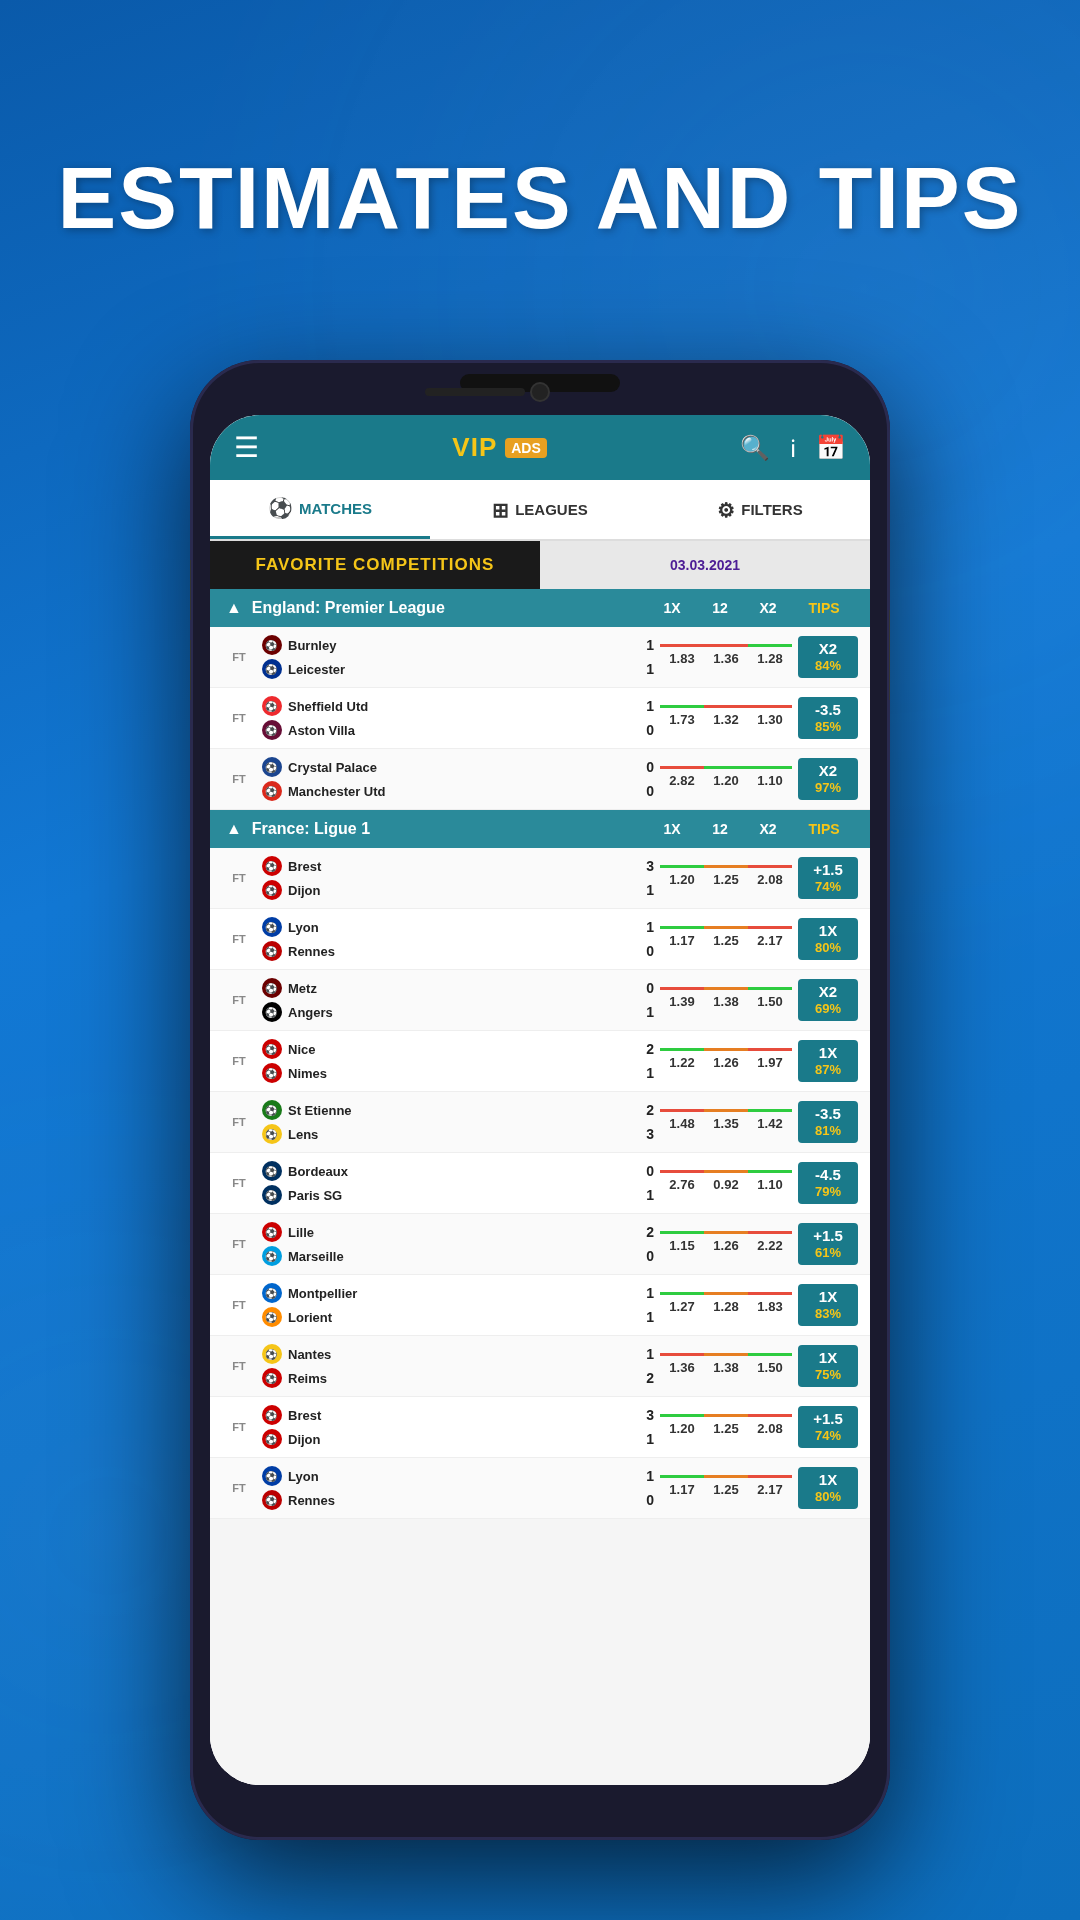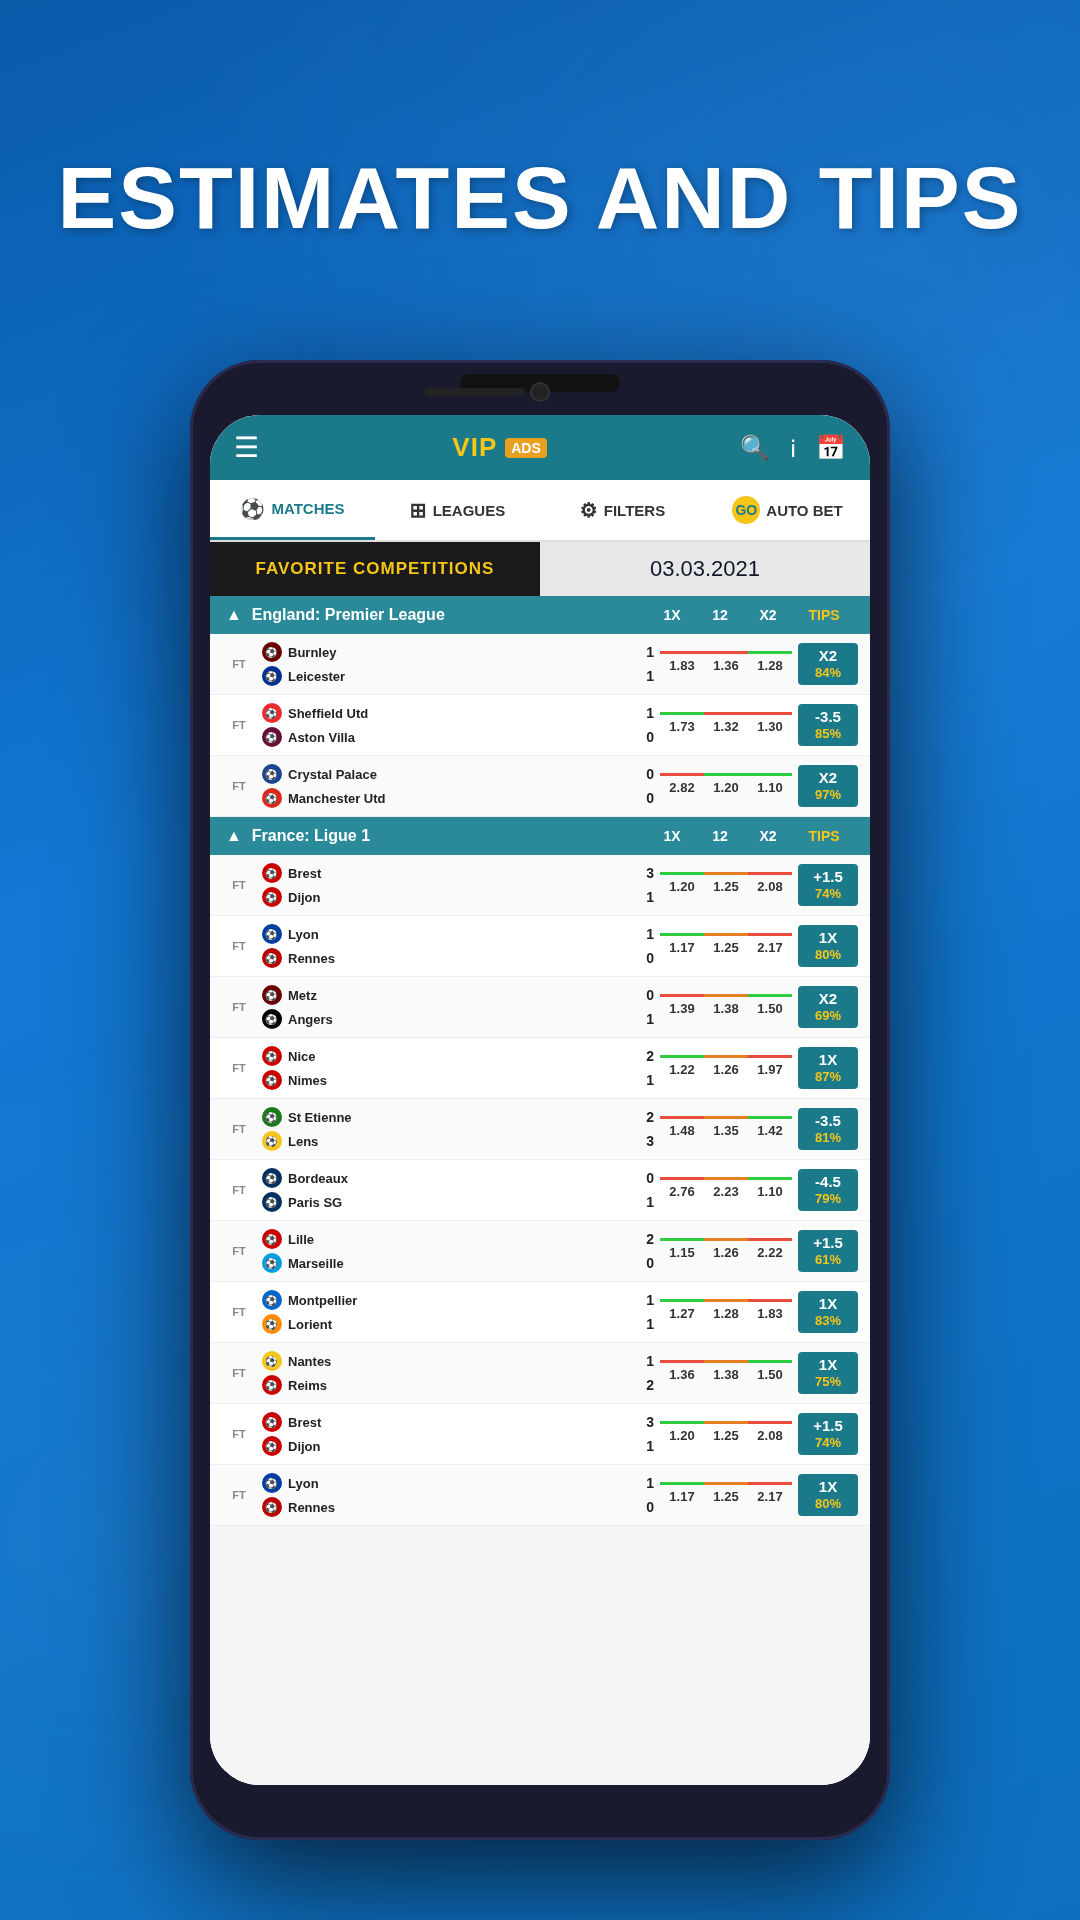--- a/index.html
+++ b/index.html
@@ -249,23 +249,23 @@
     }
     .filter-right {
       background: #e8e8e8;
       flex: 1;
       padding: 14px 20px;
       display: flex;
       align-items: center;
       justify-content: center;
     }
     .filter-right span {
-      color: #0f172a;
-      font-size: 22px;
-      font-weight: 400;
+      color: #4c1d95;
+      font-size: 14px;
+      font-weight: 700;
     }
 
     
     .match-list {
       flex: 1;
       overflow-y: auto;
       background: #f5f5f5;
     }
 
     
@@ -449,24 +449,20 @@
           <span class="tab-icon">⚽</span>
           <span>MATCHES</span>
         </div>
         <div class="nav-tab">
           <span class="tab-icon">⊞</span>
           <span>LEAGUES</span>
         </div>
         <div class="nav-tab">
           <span class="tab-icon">⚙</span>
           <span>FILTERS</span>
-        </div>
-        <div class="nav-tab">
-          <div class="autobet-icon">GO</div>
-          <span>AUTO BET</span>
         </div>
       </div>
 
       <div class="filter-bar">
         <div class="filter-left">
           <span>FAVORITE COMPETITIONS</span>
         </div>
         <div class="filter-right">
           <span>03.03.2021</span>
         </div>
@@ -694,21 +690,21 @@
           <span class="team-score">0</span>
         </div>
         <div class="team-row">
           <div class="team-icon" style="background:#003060;color:#fff;">⚽</div>
           <span class="team-name bold">Paris SG</span>
           <span class="team-score">1</span>
         </div>
       </div>
       <div class="match-odds">
         <div class="odd-box red-top">2.76</div>
-        <div class="odd-box orange-top">2.23</div>
+        <div class="odd-box orange-top">0.92</div>
         <div class="odd-box green-top">1.10</div>
       </div>
       <div class="tip-box">
         <div class="tip-label">-4.5</div>
         <div class="tip-pct">79%</div>
       </div>
     </div>
           <div class="match-row">
       <div class="match-status">FT</div>
       <div class="match-teams">

